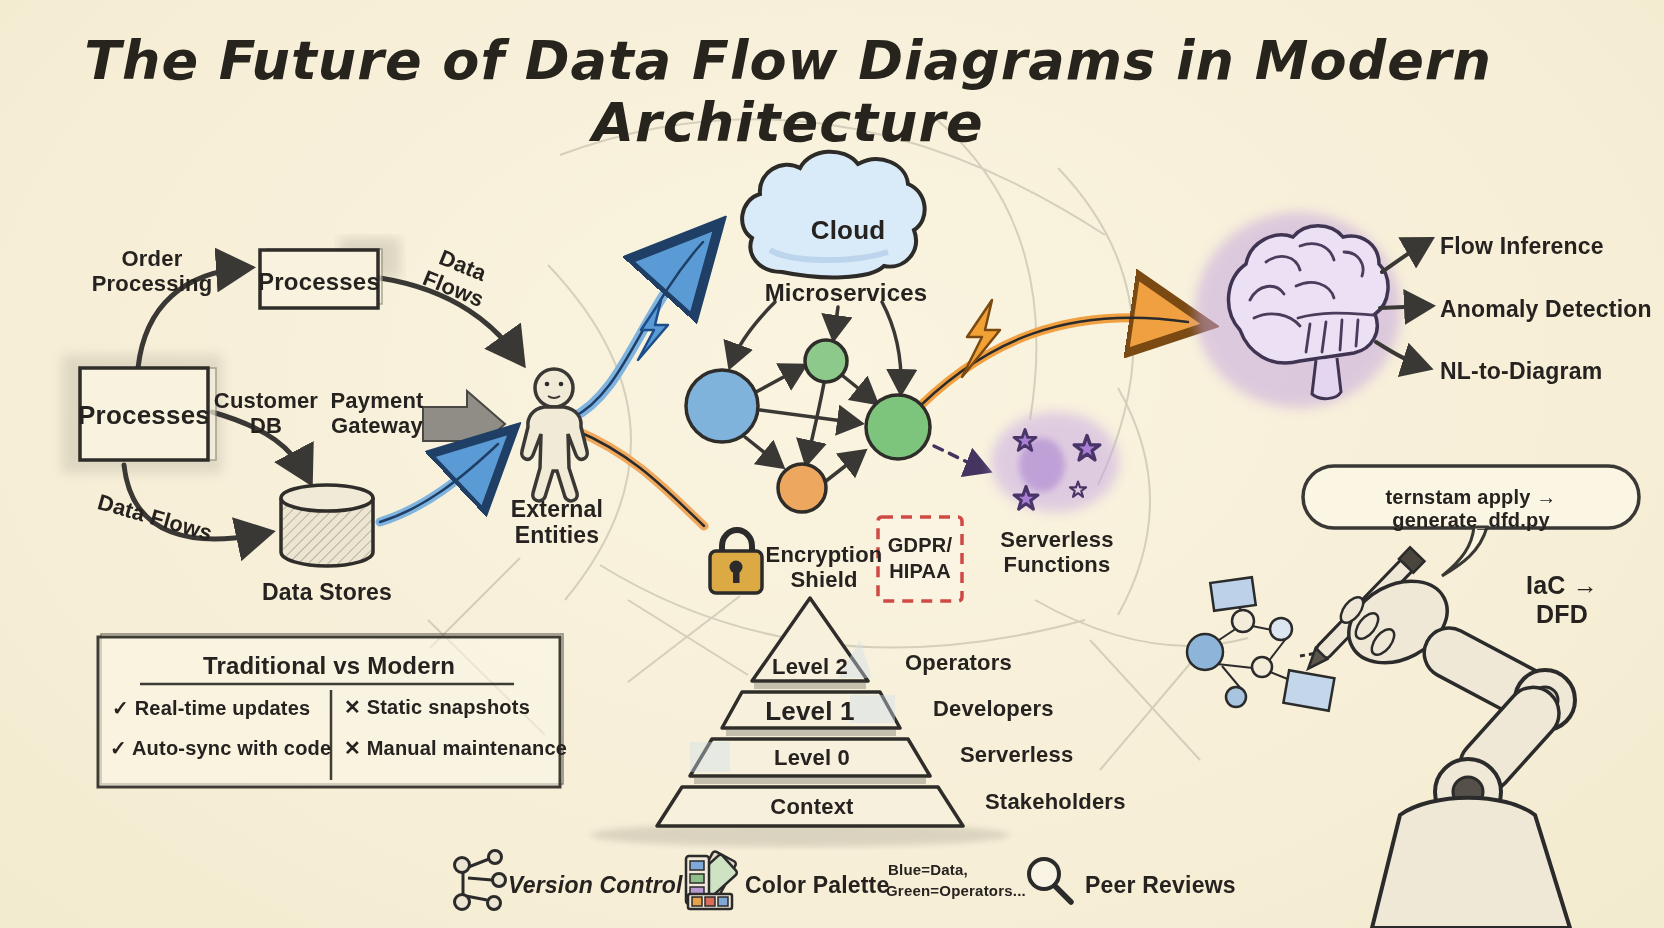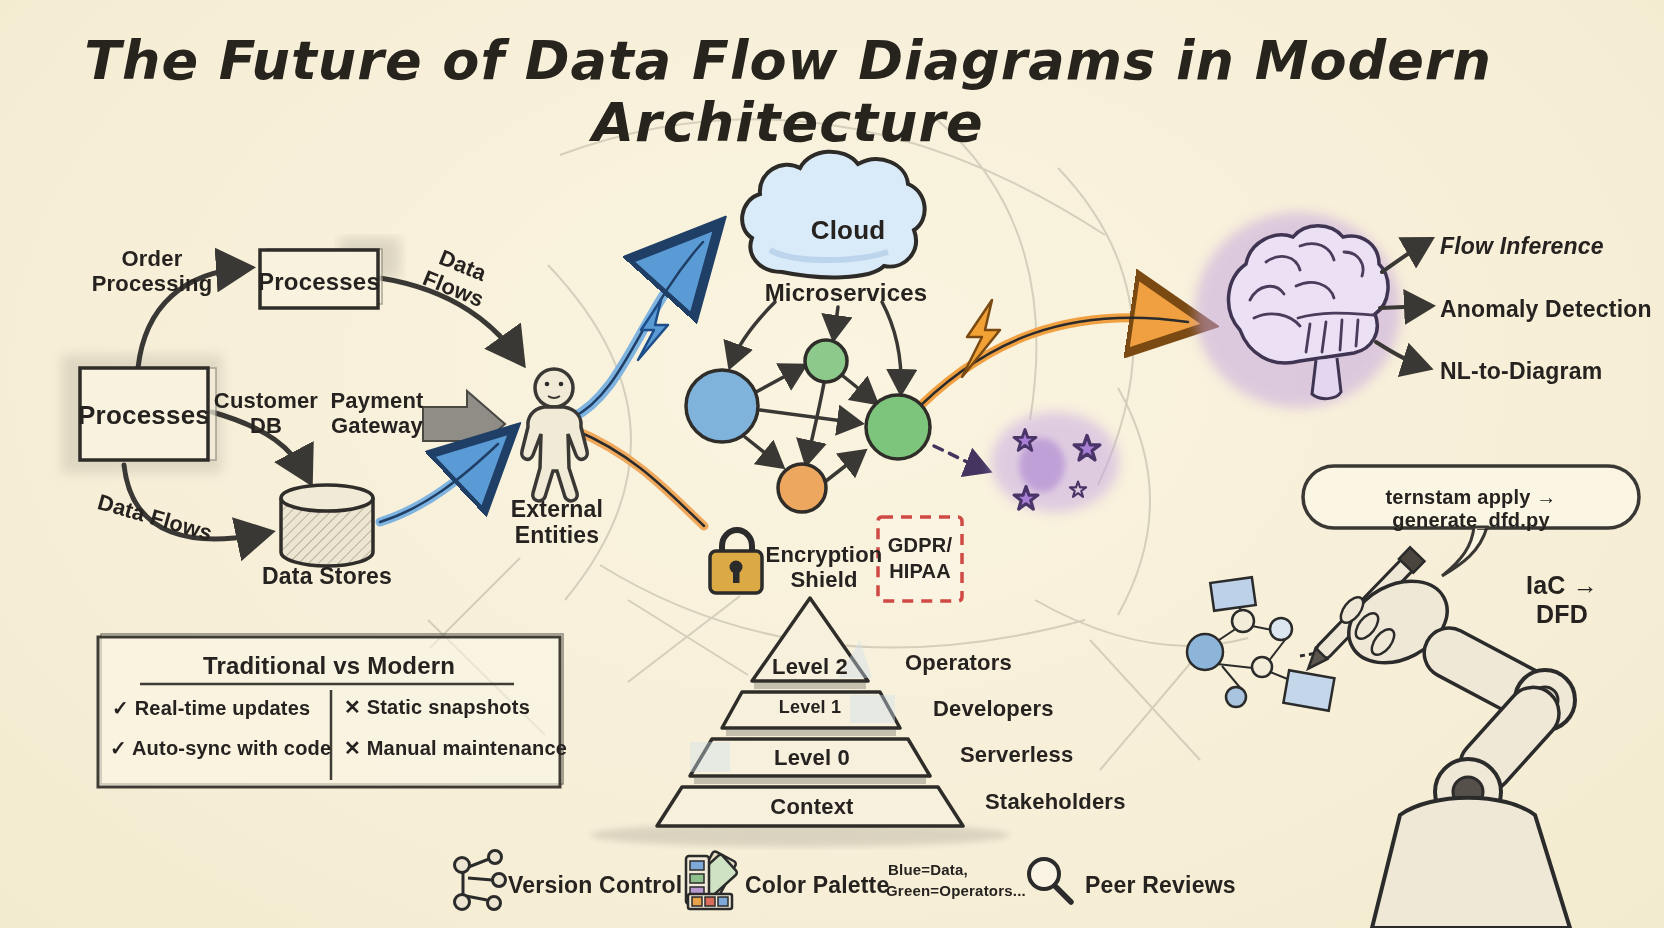--- a/index.html
+++ b/index.html
@@ -314,52 +314,53 @@
 
 <div class="lbl title ctr" style="left:788px;top:30px;width:1500px;">The Future of Data Flow Diagrams in Modern Architecture</div>
 
 <div class="lbl ctr" style="left:152px;top:246px;width:140px;font-size:22px;">Order Processing</div>
 <div class="lbl ctr" style="left:319px;top:268px;font-size:24px;">Processes</div>
 <div class="lbl ctr" style="left:458px;top:252px;width:90px;font-size:22px;transform:translateX(-50%) rotate(22deg);">Data Flows</div>
 <div class="lbl ctr" style="left:144px;top:401px;font-size:26px;">Processes</div>
 <div class="lbl ctr" style="left:266px;top:388px;width:120px;font-size:22px;text-align:center;">Customer DB</div>
 <div class="lbl ctr" style="left:377px;top:388px;width:110px;font-size:22px;">Payment Gateway</div>
 <div class="lbl ctr" style="left:155px;top:505px;width:140px;font-size:22px;transform:translateX(-50%) rotate(16deg);">Data Flows</div>
-<div class="lbl ctr" style="left:327px;top:563px;font-size:23px;">Data Stores</div>
+<div class="lbl ctr" style="left:327px;top:579px;font-size:23px;">Data Stores</div>
 <div class="lbl ctr" style="left:557px;top:496px;width:120px;font-size:23px;">External Entities</div>
 
 <div class="lbl ctr" style="left:848px;top:216px;font-size:26px;">Cloud</div>
 <div class="lbl ctr" style="left:846px;top:279px;font-size:24px;">Microservices</div>
 
 <div class="lbl ctr" style="left:824px;top:542px;width:140px;font-size:22px;">Encryption Shield</div>
 <div class="lbl ctr" style="left:920px;top:534px;font-size:20px;">GDPR/</div>
 <div class="lbl ctr" style="left:920px;top:560px;font-size:20px;">HIPAA</div>
 
-
-<div class="lbl" style="left:1440px;top:233px;font-size:23px;font-style:italic;">Flow Inference</div>
+<div class="lbl ctr" style="left:1057px;top:527px;width:130px;font-size:22px;">Serverless Functions</div>
+
+<div class="lbl" style="left:1440px;top:233px;font-size:23px;">Flow Inference</div>
 <div class="lbl" style="left:1440px;top:296px;font-size:23px;">Anomaly Detection</div>
 <div class="lbl" style="left:1440px;top:358px;font-size:23px;">NL-to-Diagram</div>
 
 <div class="lbl ctr" style="left:1471px;top:486px;width:330px;font-size:20px;">ternstam apply → generate_dfd.py</div>
 <div class="lbl ctr" style="left:1562px;top:571px;font-size:25px;">IaC → DFD</div>
 
 <div class="lbl ctr" style="left:810px;top:654px;font-size:22px;">Level 2</div>
 <div class="lbl" style="left:905px;top:650px;font-size:22px;">Operators</div>
-<div class="lbl ctr" style="left:810px;top:697px;font-size:18px;">Level 1</div>
+<div class="lbl ctr" style="left:810px;top:697px;font-size:26px;">Level 1</div>
 <div class="lbl" style="left:933px;top:696px;font-size:22px;">Developers</div>
 <div class="lbl ctr" style="left:812px;top:745px;font-size:22px;">Level 0</div>
 <div class="lbl" style="left:960px;top:742px;font-size:22px;">Serverless</div>
 <div class="lbl ctr" style="left:812px;top:794px;font-size:22px;text-align:right;">Context</div>
 <div class="lbl" style="left:985px;top:789px;font-size:22px;">Stakeholders</div>
 
 <div class="lbl ctr" style="left:329px;top:652px;font-size:24px;">Traditional vs Modern</div>
 <div class="lbl" style="left:112px;top:697px;font-size:20px;">✓ Real-time updates</div>
 <div class="lbl" style="left:344px;top:696px;font-size:20px;">✕ Static snapshots</div>
 <div class="lbl" style="left:110px;top:737px;font-size:20px;">✓ Auto-sync with code</div>
 <div class="lbl" style="left:344px;top:737px;font-size:20px;">✕ Manual maintenance</div>
 
-<div class="lbl" style="left:508px;top:872px;font-size:23px;">Version Control</div>
+<div class="lbl" style="left:508px;top:872px;font-size:23px;font-style:italic;">Version Control</div>
 <div class="lbl" style="left:745px;top:872px;font-size:23px;">Color Palette</div>
 <div class="lbl small" style="left:888px;top:861px;font-size:15px;">Blue=Data,</div>
 <div class="lbl small" style="left:886px;top:882px;font-size:15px;">Green=Operators...</div>
 <div class="lbl" style="left:1085px;top:872px;font-size:23px;">Peer Reviews</div>
 
 </div>
 
 </body></html>

